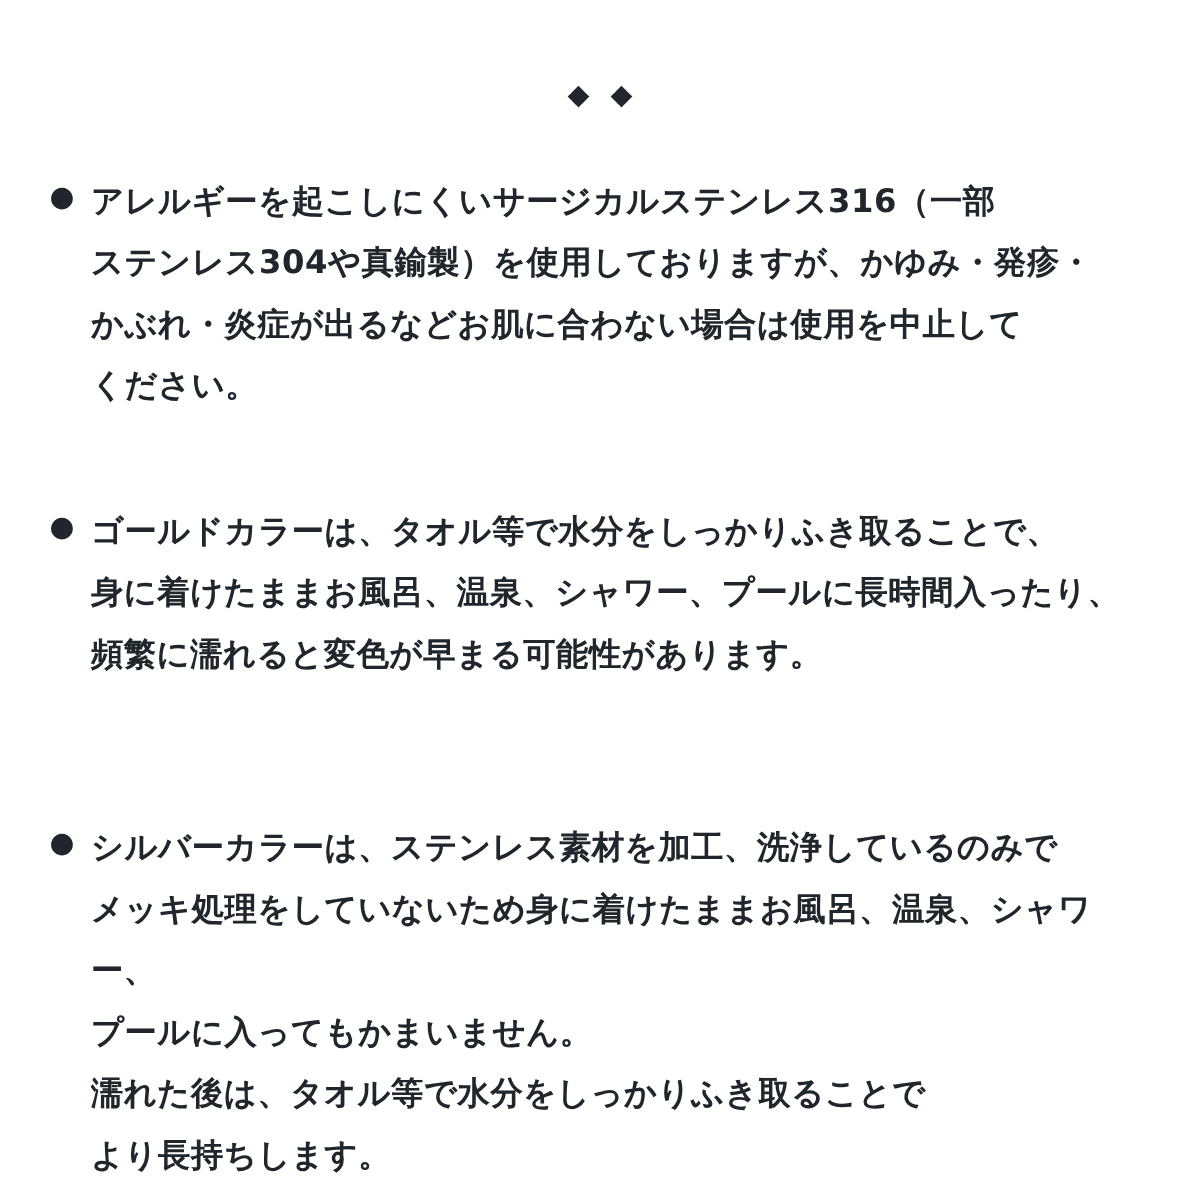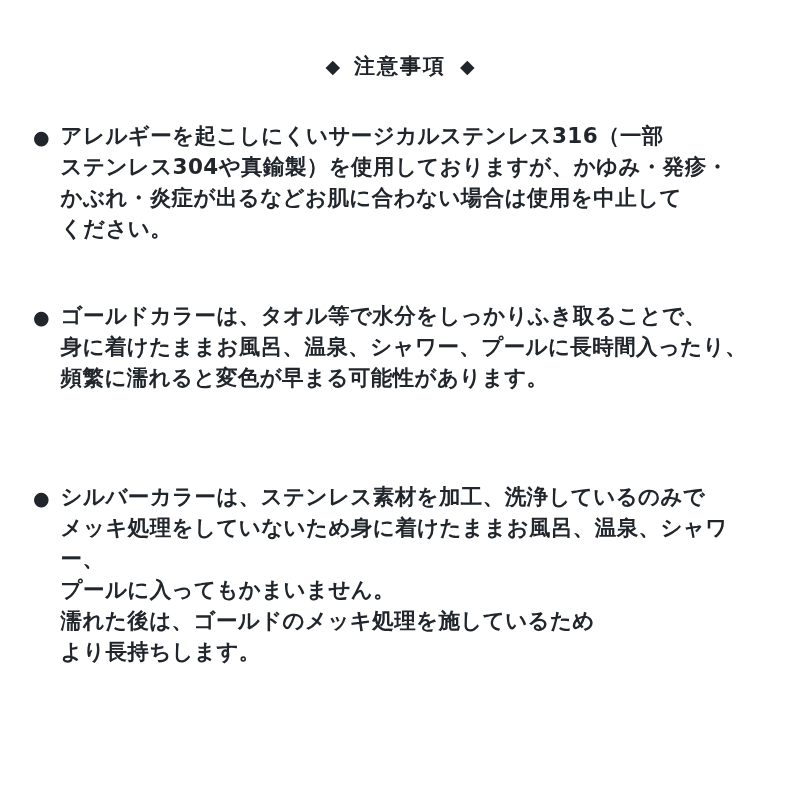--- a/index.html
+++ b/index.html
@@ -41,34 +41,33 @@
   .notice .bullet {
     flex: 0 0 auto;
     font-size: 19px;
     line-height: 33px;
     margin-right: 11px;
     margin-top: 1px;
   }
   .notice .text {
     white-space: pre-line;
     font-size: 21.5px;
-    line-height: 31px;
+    line-height: 41px;
     letter-spacing: 0.4px;
   }
   .notice-1 { margin-bottom: 56px; }
   .notice-2 { margin-bottom: 88px; }
 </style>
 </head>
 <body>
 
 <div class="page">
 
   <div class="title">
     <span class="diamond">◆</span>
-    <span>注意事項</span>
     <span class="diamond">◆</span>
   </div>
 
   <div class="notices">
 
     <div class="notice notice-1">
       <span class="bullet">●</span>
       <div class="text">アレルギーを起こしにくいサージカルステンレス316（一部
 ステンレス304や真鍮製）を使用しておりますが、かゆみ・発疹・
 かぶれ・炎症が出るなどお肌に合わない場合は使用を中止して
@@ -80,19 +79,19 @@
       <div class="text">ゴールドカラーは、タオル等で水分をしっかりふき取ることで、
 身に着けたままお風呂、温泉、シャワー、プールに長時間入ったり、
 頻繁に濡れると変色が早まる可能性があります。</div>
     </div>
 
     <div class="notice notice-3">
       <span class="bullet">●</span>
       <div class="text">シルバーカラーは、ステンレス素材を加工、洗浄しているのみで
 メッキ処理をしていないため身に着けたままお風呂、温泉、シャワー、
 プールに入ってもかまいません。
-濡れた後は、ゴールドのメッキ処理を施しているため
+濡れた後は、タオル等で水分をしっかりふき取ることで
 より長持ちします。</div>
     </div>
 
   </div>
 
 </div>
 
 </body></html>

